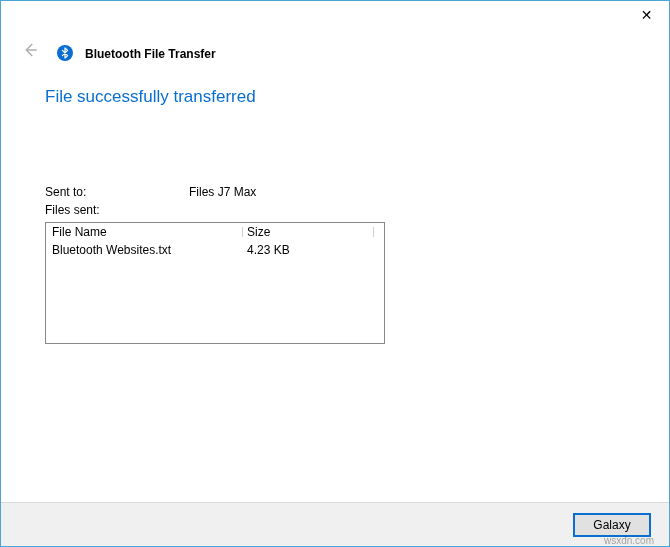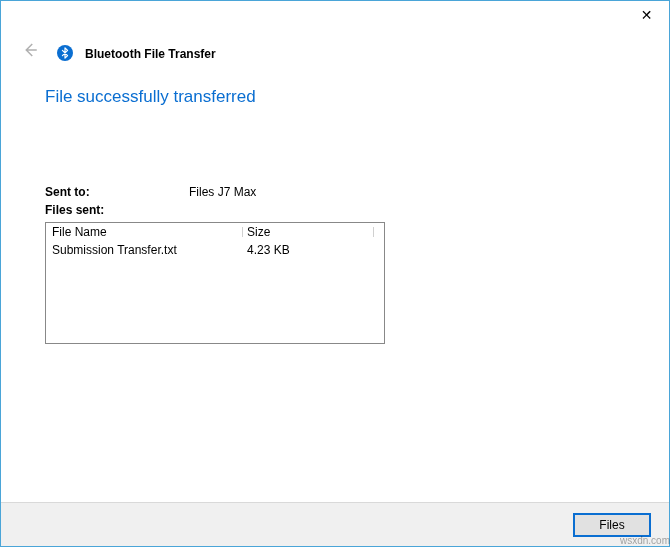--- a/index.html
+++ b/index.html
@@ -82,21 +82,20 @@
       margin-bottom: 76px;
     }
     .info-row {
       display: flex;
       font-size: 12px;
       color: #000;
       line-height: 18px;
     }
     .info-label {
       width: 144px;
-      font-weight: bold;
     }
     .file-table {
       border: 1px solid #888;
       margin-top: 3px;
       width: 340px;
       height: 122px;
       overflow: hidden;
     }
     .table-head, .table-row {
       display: flex;
@@ -139,21 +138,21 @@
       background: #e1e1e1;
       border: 2px solid #0a6ed1;
       font-size: 12px;
       font-family: inherit;
       cursor: pointer;
       padding: 0 12px;
     }
     .watermark {
       position: absolute;
       bottom: 1px;
-      right: 0;
+      right: 16px;
       font-size: 10px;
       color: rgba(0,0,0,0.35);
       pointer-events: none;
     }
   </style>
 </head>
 <body>
 
 <div class="window">
 
@@ -187,25 +186,25 @@
     <div class="info-row">
       <div class="info-label">Files sent:</div>
     </div>
 
     <div class="file-table">
       <div class="table-head">
         <div class="col-name">File Name</div>
         <div class="col-size">Size</div>
       </div>
       <div class="table-row">
-        <div class="col-name">Submission Transfer.txt</div>
+        <div class="col-name">Bluetooth Websites.txt</div>
         <div class="col-size">4.23 KB</div>
       </div>
     </div>
   </div>
 
   <div class="footer">
-    <button class="finish-btn">Files</button>
+    <button class="finish-btn">Galaxy</button>
   </div>
 
 </div>
 
 <div class="watermark">wsxdn.com</div>
 
 </body></html>

